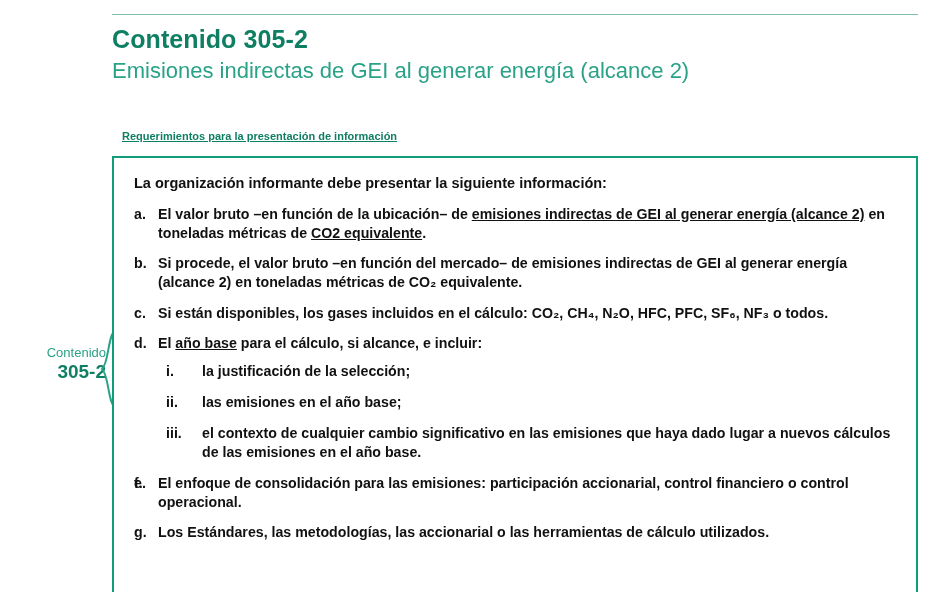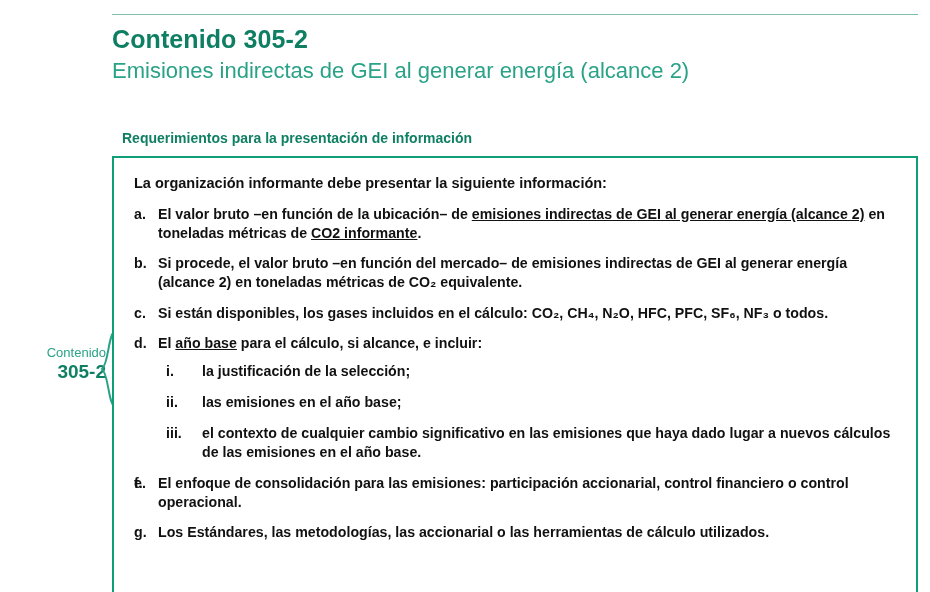--- a/index.html
+++ b/index.html
@@ -47,23 +47,24 @@
     font-weight: normal;
     color: #2aa287;
     line-height: 1.2;
   }
 
   
   .section-label {
     position: absolute;
     left: 122px;
     top: 130px;
-    font-size: 14px;
+    font-size: 11px;
     font-weight: bold;
     color: #0f7f63;
+    text-decoration: underline;
   }
 
   
   .margin-tag {
     position: absolute;
     left: 14px;
     top: 346px;
     width: 92px;
     text-align: right;
     line-height: 1.1;
@@ -185,21 +186,21 @@
   <div class="brace">
     <svg width="18" height="78" viewBox="0 0 18 78" fill="none" xmlns="http://www.w3.org/2000/svg">
       <path d="M16 1 C8 1 9 34 2 39 C9 44 8 77 16 77" stroke="#2aa287" stroke-width="2" fill="none" stroke-linecap="round"></path>
     </svg>
   </div>
 
   <div class="box">
     <div class="box-inner">
       <p class="intro">La organización informante debe presentar la siguiente información:</p>
       <ol class="alpha" id="alpha-list">
-          <li><span class="marker">a.</span><span class="txt"><span>El valor bruto –en función de la ubicación– de </span><span class="u">emisiones indirectas de GEI al generar energía (alcance 2)</span><span> en toneladas métricas de </span><span class="u">CO2 informante</span><span>.</span></span></li>
+          <li><span class="marker">a.</span><span class="txt"><span>El valor bruto –en función de la ubicación– de </span><span class="u">emisiones indirectas de GEI al generar energía (alcance 2)</span><span> en toneladas métricas de </span><span class="u">CO2 equivalente</span><span>.</span></span></li>
           <li><span class="marker">b.</span><span class="txt"><span>Si procede, el valor bruto –en función del mercado– de emisiones indirectas de GEI al generar energía (alcance 2) en toneladas métricas de CO₂ equivalente.</span></span></li>
           <li><span class="marker">c.</span><span class="txt"><span>Si están disponibles, los gases incluidos en el cálculo: CO₂, CH₄, N₂O, HFC, PFC, SF₆, NF₃ o todos.</span></span></li>
           <li><span class="marker">d.</span><span class="txt"><span>El </span><span class="u">año base</span><span> para el cálculo, si alcance, e incluir:</span></span><ol class="roman">
               <li><span class="rmarker">i.</span><span>la justificación de la selección;</span></li>
               <li><span class="rmarker">ii.</span><span>las emisiones en el año base;</span></li>
               <li><span class="rmarker">iii.</span><span>el contexto de cualquier cambio significativo en las emisiones que haya dado lugar a nuevos cálculos de las emisiones en el año base.</span></li>
             </ol></li>
           <li><span class="marker">e.</span></li>
           <li><span class="marker">f.</span><span class="txt"><span>El enfoque de consolidación para las emisiones: participación accionarial, control financiero o control operacional.</span></span></li>
           <li><span class="marker">g.</span><span class="txt"><span>Los Estándares, las metodologías, las accionarial o las herramientas de cálculo utilizados.</span></span></li>

